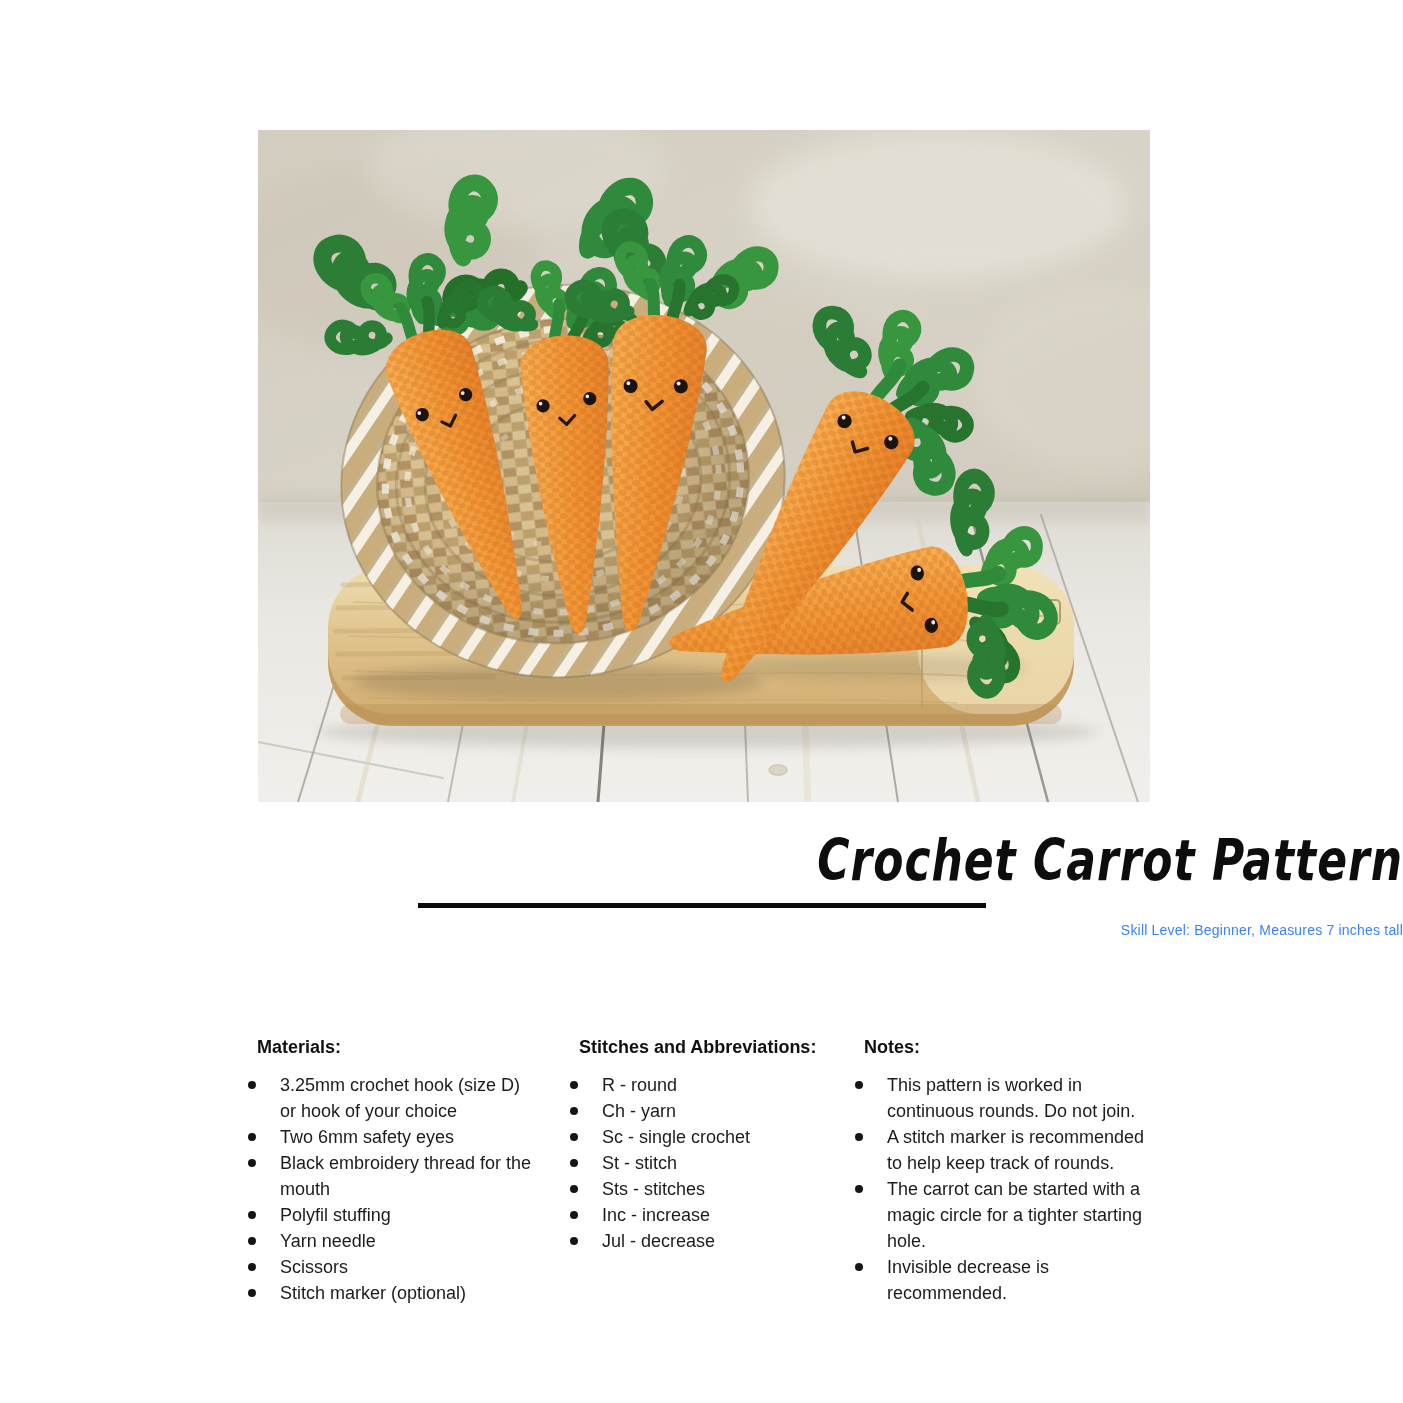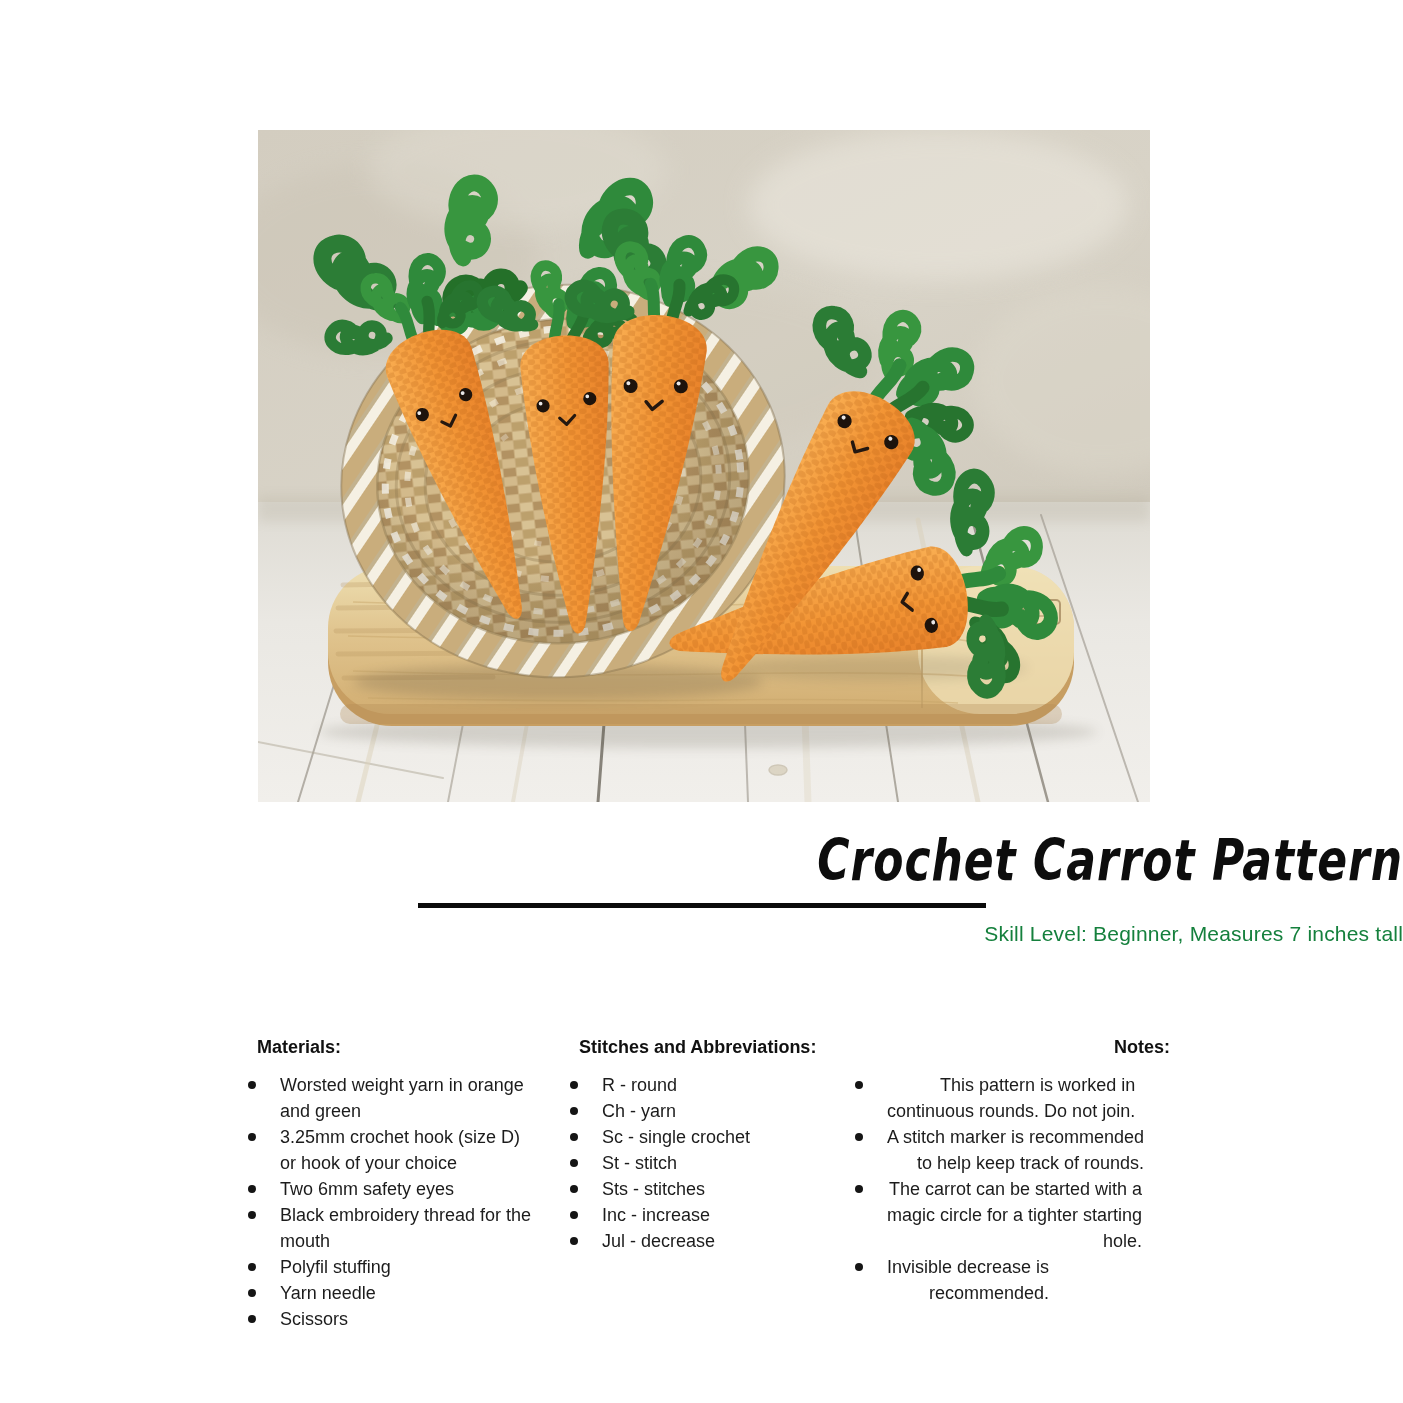--- a/index.html
+++ b/index.html
@@ -18,27 +18,27 @@
   h1.title{
     margin:0;font-family:"DejaVu Sans","Liberation Sans",sans-serif;
     font-style:italic;font-weight:bold;font-size:44px;letter-spacing:1px;
     color:#0d0d0d;transform:scaleY(1.28);transform-origin:center bottom;
     line-height:58px;
   }
   .title-underline{
     width:568px;height:5px;background:#0b0b0b;margin:5px auto 0 auto;
   }
   p.subtitle{
-    margin:14px 0 2px 0;font-size:21px;color:#15803d;letter-spacing:.2px;
+    margin:14px 0 2px 0;font-size:14px;color:#3b82f6;letter-spacing:.2px;
   }
   .cols{position:absolute;left:0;top:1022px;width:1403px;font-size:18px;line-height:26px;}
   .col{position:absolute;top:0;}
   .col-materials{left:245px;width:315px;}
   .col-stitches{left:567px;width:275px;}
-  .col-notes{left:852px;width:330px;text-align:right;}
+  .col-notes{left:852px;width:330px;}
   .col h2{
     margin:12px;font-size:18px;line-height:26px;font-weight:bold;color:#111;
   }
   ul.blist{list-style:none;margin:0;padding:0;}
   ul.blist li{display:flex;align-items:flex-start;}
   .dot{
     flex:0 0 auto;width:8px;height:8px;border-radius:50%;background:#151515;
     margin:9px 24px 0 3px;
   }
   .t div{white-space:nowrap;}
@@ -248,27 +248,20 @@
 </header>
 
 <section class="cols">
 
   <div class="col col-materials">
     <h2>Materials:</h2>
     <ul class="blist">
       <li>
           <span class="dot"></span>
         <div class="t">
-            <div>Worsted weight yarn in orange</div>
-            <div>and green</div>
-          </div>
-        </li>
-      <li>
-          <span class="dot"></span>
-        <div class="t">
             <div>3.25mm crochet hook (size D)</div>
             <div>or hook of your choice</div>
           </div>
         </li>
       <li>
           <span class="dot"></span>
         <div class="t">
             <div>Two 6mm safety eyes</div>
           </div>
         </li>
@@ -288,20 +281,26 @@
       <li>
           <span class="dot"></span>
         <div class="t">
             <div>Yarn needle</div>
           </div>
         </li>
       <li>
           <span class="dot"></span>
         <div class="t">
             <div>Scissors</div>
+          </div>
+        </li>
+      <li>
+          <span class="dot"></span>
+        <div class="t">
+            <div>Stitch marker (optional)</div>
           </div>
         </li>
     </ul>
   </div>
 
   <div class="col col-stitches">
     <h2>Stitches and Abbreviations:</h2>
     <ul class="blist">
       <li>
           <span class="dot"></span>

